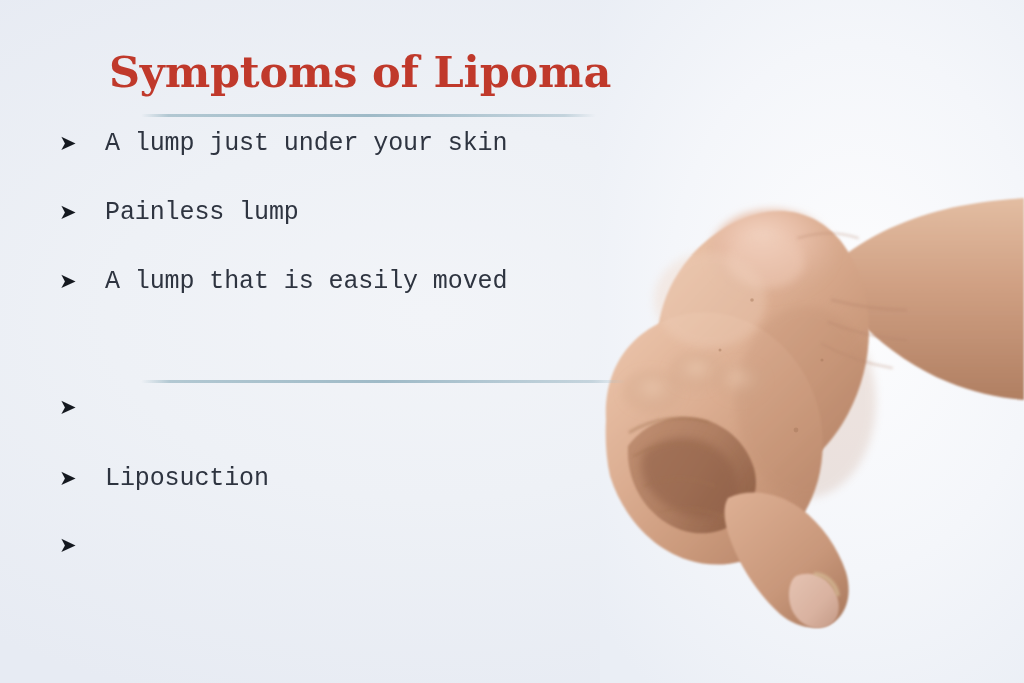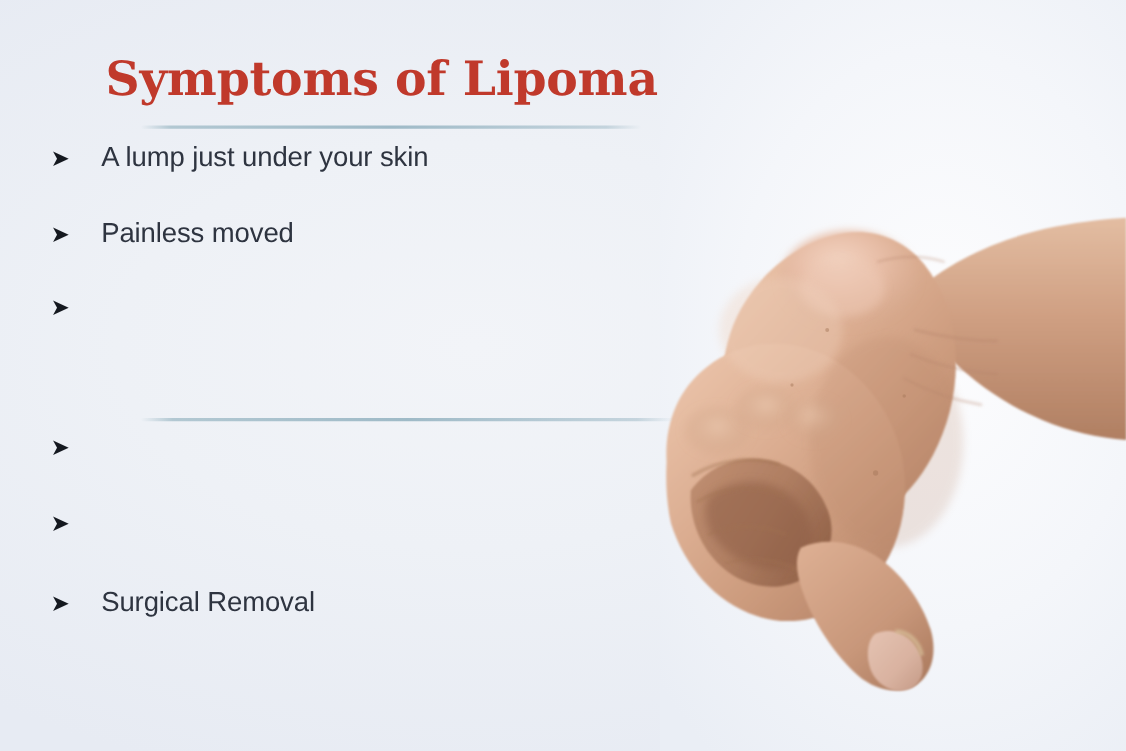--- a/index.html
+++ b/index.html
@@ -40,21 +40,21 @@
   }
   .photo-svg {
     position: absolute;
     left: 0; top: 0;
     width: 424px; height: 683px;
   }
 
   
   .section {
     position: absolute;
-    left: 0;
+    left: 13px;
     width: 640px;
   }
   #section-symptoms { top: 44px; }
   #section-treatment { top: 366px; }
 
   .section-heading {
     margin: 0;
     padding: 0 0 0 96px;
     color: #c0392b;
     font-family: "DejaVu Serif", serif;
@@ -98,21 +98,21 @@
     flex: 0 0 auto;
     width: 46px;
     color: #14181f;
     font-family: "DejaVu Sans", sans-serif;
     font-size: 21px;
     line-height: 1;
   }
   .bullet-text {
     flex: 1 1 auto;
     color: #2e3440;
-    font-family: Liberation Sans, sans-serif;
+    font-family: Liberation Mono, monospace;
     font-size: 25px;
     line-height: 1;
     letter-spacing: -0.1px;
     white-space: nowrap;
   }
 </style>
 </head>
 <body>
 
 <div id="canvas">
@@ -258,37 +258,38 @@
   <div class="section" id="section-symptoms">
     <h1 class="section-heading">Symptoms of Lipoma</h1>
     <div class="divider" id="divider-symptoms"></div>
     <ul class="bullet-list" id="list-symptoms">
       <li class="bullet-item">
         <span class="bullet-marker">➤</span>
         <span class="bullet-text">A lump just under your skin</span>
       </li>
       <li class="bullet-item">
         <span class="bullet-marker">➤</span>
-        <span class="bullet-text">Painless moved</span>
-      </li>
-      <li class="bullet-item">
-        <span class="bullet-marker">➤</span>
+        <span class="bullet-text">Painless lump</span>
+      </li>
+      <li class="bullet-item">
+        <span class="bullet-marker">➤</span>
+        <span class="bullet-text">A lump that is easily moved</span>
       </li>
     </ul>
   </div>
 
   <div class="section" id="section-treatment">
     <div class="divider" id="divider-treatment"></div>
     <ul class="bullet-list" id="list-treatment">
       <li class="bullet-item">
         <span class="bullet-marker">➤</span>
       </li>
       <li class="bullet-item">
         <span class="bullet-marker">➤</span>
-      </li>
-      <li class="bullet-item">
-        <span class="bullet-marker">➤</span>
-        <span class="bullet-text">Surgical Removal</span>
+        <span class="bullet-text">Liposuction</span>
+      </li>
+      <li class="bullet-item">
+        <span class="bullet-marker">➤</span>
       </li>
     </ul>
   </div>
 
 </div>
 
 </body></html>

